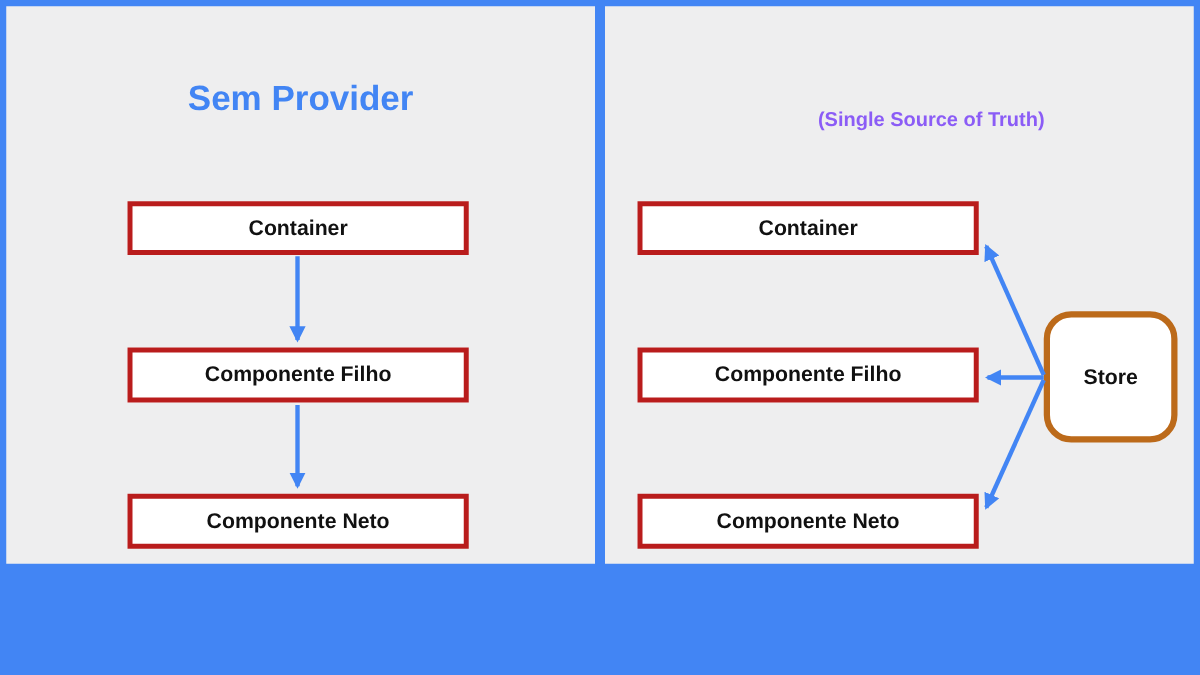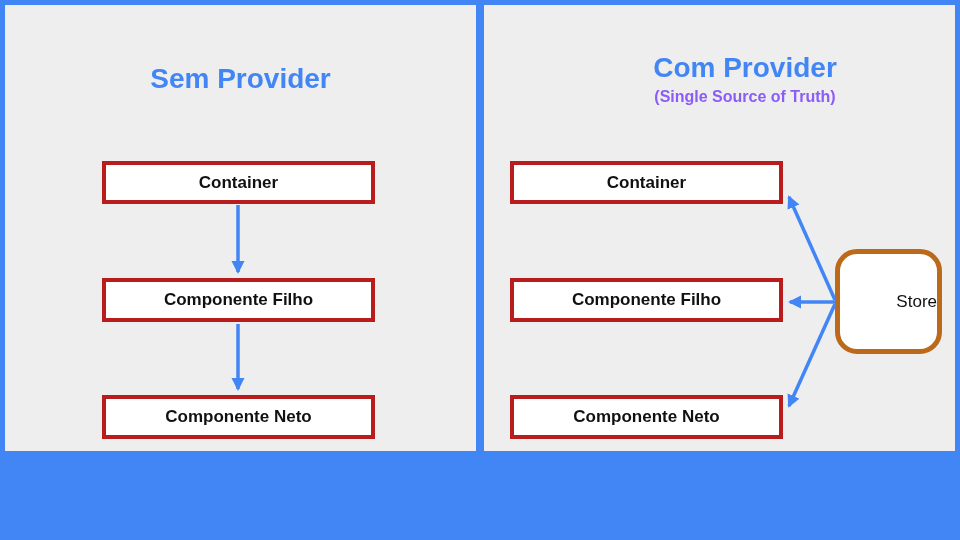--- a/index.html
+++ b/index.html
@@ -44,43 +44,42 @@
     color: #111111;
     white-space: nowrap;
   }
   .node-w { width: 273px; height: 43px; }
   .store-node {
     background: #FFFFFF;
     border: 5px solid #BC6A1A;
     border-radius: 22px;
     display: flex;
     align-items: center;
-    justify-content: flex-end;
-    font-weight: normal;
+    justify-content: center;
+    font-weight: bold;
     font-size: 17px;
     color: #111111;
   }
   .arrow-layer {
     position: absolute;
     left: 0; top: 0;
     width: 960px; height: 540px;
     pointer-events: none;
   }
 </style>
 </head>
 <body>
 
 <div class="canvas">
 
   <div class="abs panel panel-left">
     <div class="abs panel-title" style="left:0; top:59px; width:471px;">Sem Provider</div>
   </div>
 
   <div class="abs panel panel-right">
-    <div class="abs panel-title" style="left:76px; top:48px; width:370px;">Com Provider</div>
     <div class="abs panel-subtitle" style="left:76px; top:83px; width:370px;">(Single Source of Truth)</div>
   </div>
 
   <div class="abs node node-w" style="left:102px; top:161px;">
     <span>Container</span>
   </div>
   <div class="abs node node-w" style="left:102px; top:278px; height:44px;">
     <span>Componente Filho</span>
   </div>
   <div class="abs node node-w" style="left:102px; top:395px; height:44px;">

